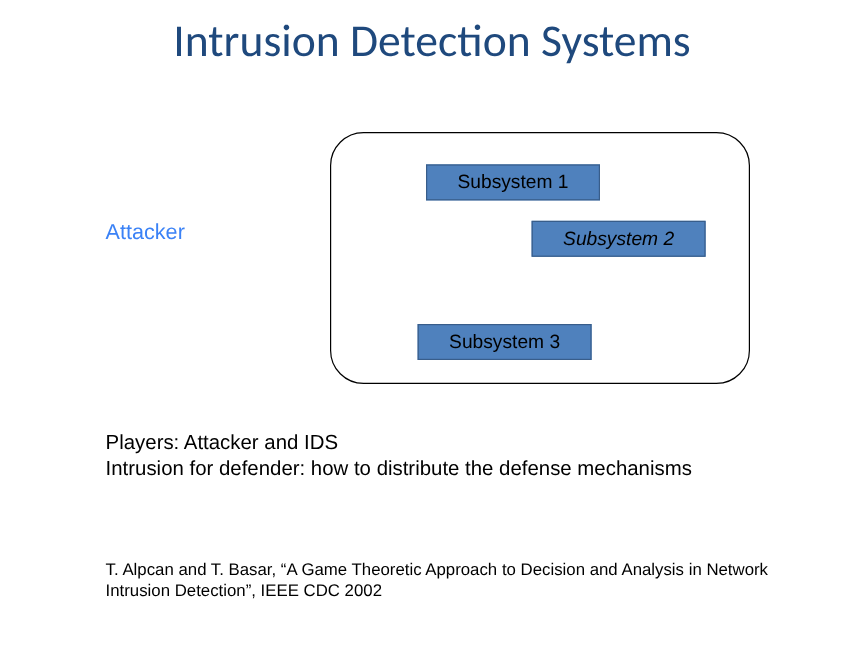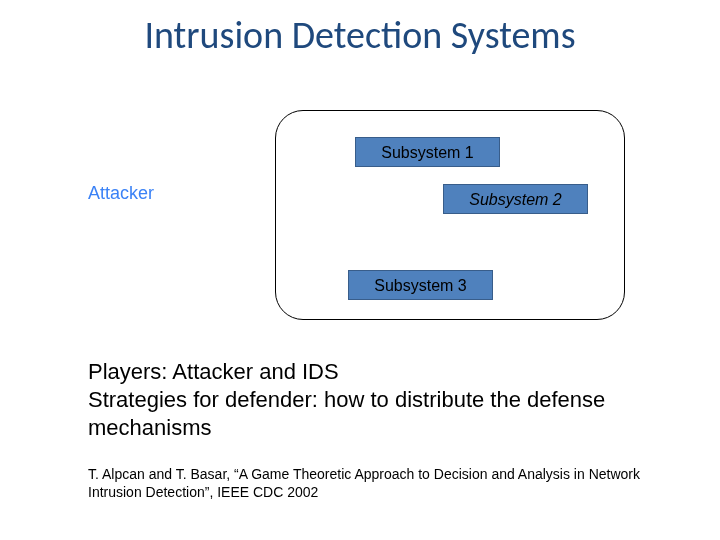--- a/index.html
+++ b/index.html
@@ -56,21 +56,21 @@
     box-sizing: border-box;
   }
   .sub1 { left: 355px; top: 32px; }
   .sub2 { left: 443px; top: 79px; font-style: italic; }
   .sub3 { left: 320px; top: 165px; margin-left: 28px; }
   .body-text {
     position: absolute;
     left: 88px;
     top: 358px;
     width: 580px;
-    font-size: 22px;
+    font-size: 17px;
     line-height: 1.28;
     color: #000;
   }
   .citation {
     position: absolute;
     left: 88px;
     top: 465px;
     width: 580px;
     font-size: 14px;
     line-height: 1.3;
@@ -85,16 +85,16 @@
 <div class="diagram-area">
   <div class="attacker-label">Attacker</div>
   <div class="system-container"></div>
   <div class="subsystem sub1">Subsystem 1</div>
   <div class="subsystem sub2">Subsystem 2</div>
   <div class="subsystem sub3">Subsystem 3</div>
 </div>
 
 <div class="body-text">
   <div>Players: Attacker and IDS</div>
-  <div>Strategies for defender: how to distribute the defense mechanisms</div>
+  <div>Intrusion for defender: how to distribute the defense mechanisms</div>
 </div>
 
 <div class="citation">T. Alpcan and T. Basar, “A Game Theoretic Approach to Decision and Analysis in Network Intrusion Detection”, IEEE CDC 2002</div>
 
 </body></html>

